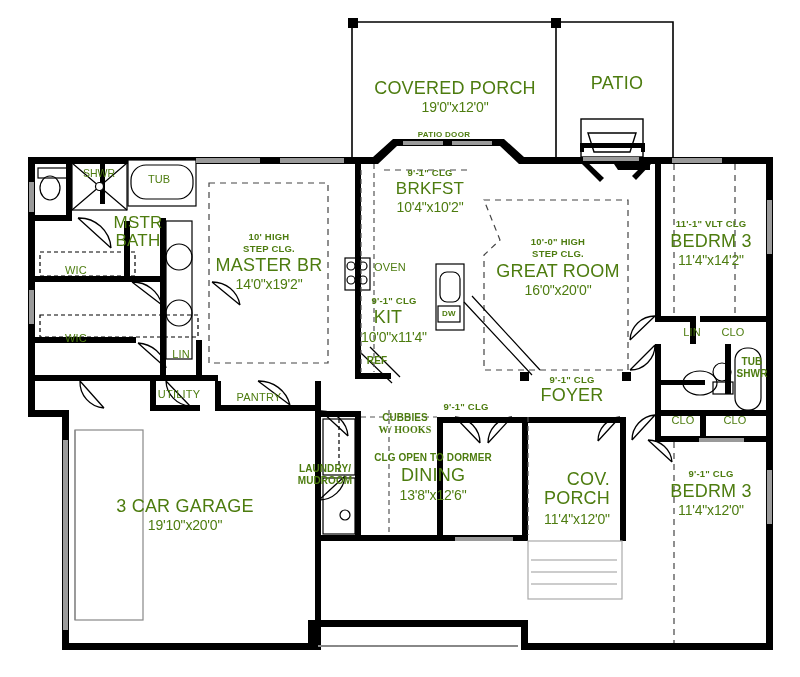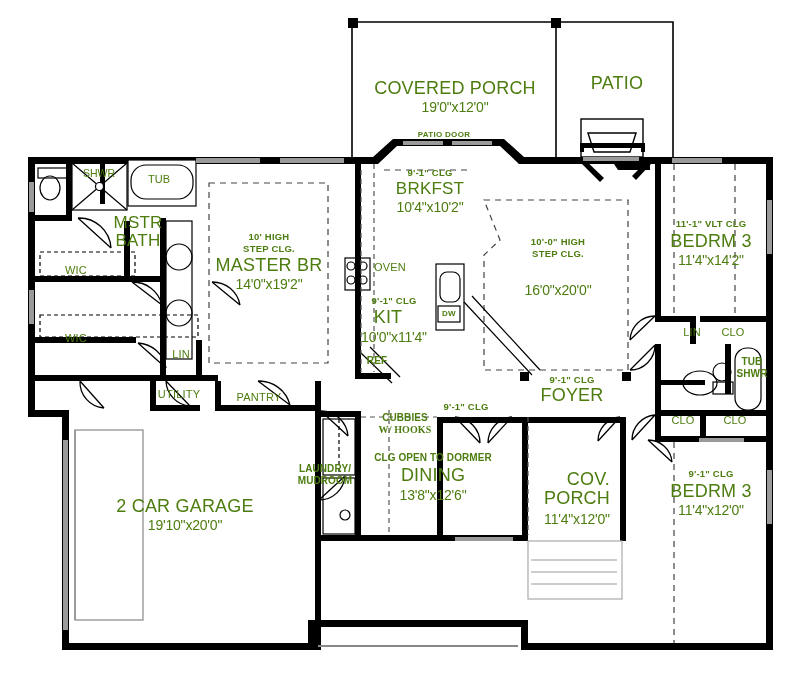--- a/index.html
+++ b/index.html
@@ -255,20 +255,21 @@
   <div class="lbl room-name big" style="left:617px;top:74px;">PATIO</div>
 
   <div class="lbl tiny" style="left:444px;top:131px;">PATIO DOOR</div>
 
   <div class="lbl clg" style="left:430px;top:168px;">9'-1" CLG</div>
   <div class="lbl room-name" style="left:430px;top:180px;">BRKFST</div>
   <div class="lbl room-dim" style="left:430px;top:200px;">10'4"x10'2"</div>
 
   <div class="lbl clg" style="left:558px;top:237px;">10'-0" HIGH</div>
   <div class="lbl clg" style="left:558px;top:249px;">STEP CLG.</div>
+  <div class="lbl room-name big" style="left:558px;top:262px;">GREAT ROOM</div>
   <div class="lbl room-dim" style="left:558px;top:283px;">16'0"x20'0"</div>
 
   <div class="lbl clg" style="left:269px;top:232px;">10' HIGH</div>
   <div class="lbl clg" style="left:269px;top:244px;">STEP CLG.</div>
   <div class="lbl room-name big" style="left:269px;top:256px;">MASTER BR</div>
   <div class="lbl room-dim" style="left:269px;top:277px;">14'0"x19'2"</div>
 
   <div class="lbl room-name" style="left:138px;top:214px;">
       <div>MSTR</div>
       <div>BATH</div>
@@ -297,21 +298,21 @@
   <div class="lbl room-dim" style="left:577px;top:512px;">11'4"x12'0"</div>
 
   <div class="lbl clg" style="left:711px;top:219px;">11'-1" VLT CLG</div>
   <div class="lbl room-name big" style="left:711px;top:232px;">BEDRM 3</div>
   <div class="lbl room-dim" style="left:711px;top:253px;">11'4"x14'2"</div>
 
   <div class="lbl clg" style="left:711px;top:469px;">9'-1" CLG</div>
   <div class="lbl room-name big" style="left:711px;top:482px;">BEDRM 3</div>
   <div class="lbl room-dim" style="left:711px;top:503px;">11'4"x12'0"</div>
 
-  <div class="lbl room-name big" style="left:185px;top:497px;">2 CAR GARAGE</div>
+  <div class="lbl room-name big" style="left:185px;top:497px;">3 CAR GARAGE</div>
   <div class="lbl room-dim" style="left:185px;top:518px;">19'10"x20'0"</div>
 
   <div class="lbl fix" style="left:99px;top:168px;">SHWR</div>
   <div class="lbl fix b" style="left:159px;top:174px;">TUB</div>
   <div class="lbl small2" style="left:76px;top:265px;">WIC</div>
   <div class="lbl small2" style="left:76px;top:333px;">WIC</div>
   <div class="lbl small2" style="left:181px;top:349px;">LIN</div>
   <div class="lbl small2" style="left:179px;top:389px;">UTILITY</div>
   <div class="lbl small2" style="left:259px;top:392px;">PANTRY</div>
   <div class="lbl small" style="left:325px;top:464px;">LAUNDRY/</div>

